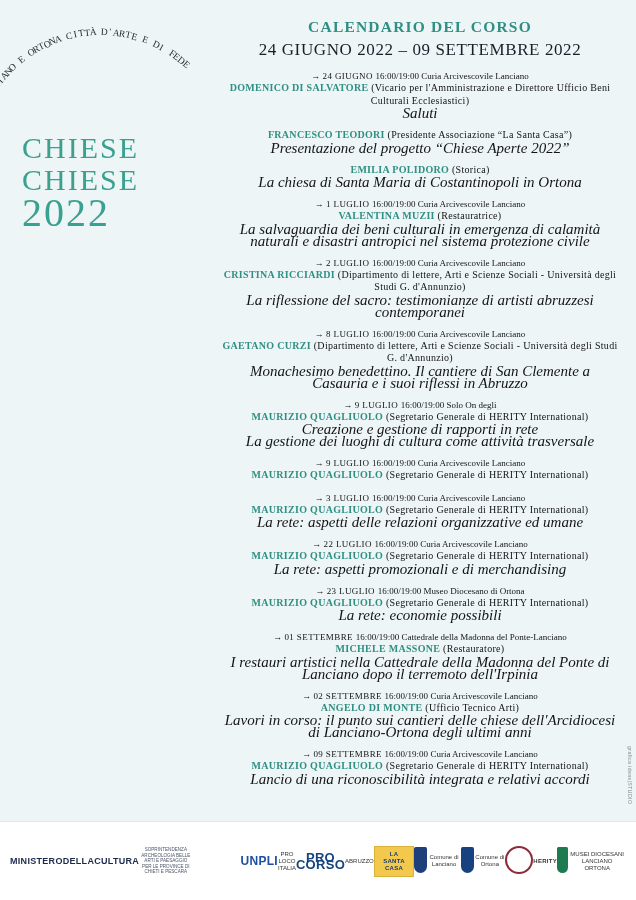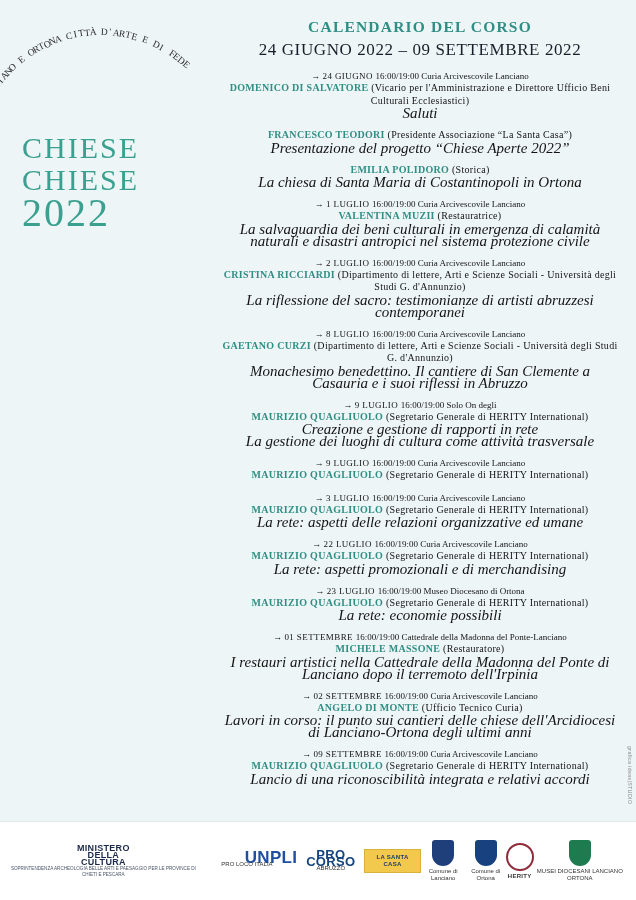--- a/index.html
+++ b/index.html
@@ -70,30 +70,30 @@
   .footer{
     position:absolute;left:0;bottom:0;width:636px;height:78px;
     background:#ffffff;
     border-top:1px solid #e3e9ea;
   }
   .logos{
     display:flex;align-items:center;justify-content:space-around;
     height:100%;padding:0 10px;box-sizing:border-box;
   }
   .logo{
-    display:flex;flex-direction:column;align-items:center;justify-content:center;
+    display:flex;align-items:center;justify-content:center;
     font-family:"Liberation Sans", sans-serif;
     text-align:center;
   }
   .logo .tt{font-size:6px;line-height:7px;color:#333;}
   .logo .mark{font-weight:bold;letter-spacing:0.3px;}
 
   .l-mic .mark{font-size:9px;color:#1b2a4a;}
   .l-mic .sub{font-size:4.6px;color:#4a5568;line-height:5.4px;}
-  .l-unpli .mark{font-size:17px;color:#1f4fa0;margin-left:48px;}
+  .l-unpli .mark{font-size:12px;color:#1f4fa0;margin-left:48px;}
   .l-proloco .mark{font-size:13px;color:#16447f;}
   .l-yellow{background:#f2c94c;padding:4px 6px;border:1px solid #d9b23c;}
   .l-yellow .mark{font-size:6px;color:#1b3a6b;}
   .crest{
     width:22px;height:26px;background:#1f3f7a;border-radius:3px 3px 11px 11px;
     margin-bottom:2px;
   }
   .crest.green{background:#1e7a4f;}
   .crest.blue2{background:#17427f;}
   .circle{
@@ -221,21 +221,21 @@
           <div class="speaker">MAURIZIO QUAGLIUOLO <span class="role">(Segretario Generale di HERITY International)</span></div>
           <div class="desc">La rete: economie possibili</div>
         </div>
         <div class="ev">
           <div class="line1"><span class="arrow">→ </span><span class="dt">01 SETTEMBRE  </span><span>16:00/19:00 </span><span>Cattedrale della Madonna del Ponte-Lanciano</span></div>
           <div class="speaker">MICHELE MASSONE <span class="role">(Restauratore)</span></div>
           <div class="desc">I restauri artistici nella Cattedrale della Madonna del Ponte di Lanciano dopo il terremoto dell'Irpinia</div>
         </div>
         <div class="ev">
           <div class="line1"><span class="arrow">→ </span><span class="dt">02 SETTEMBRE  </span><span>16:00/19:00 </span><span>Curia Arcivescovile Lanciano</span></div>
-          <div class="speaker">ANGELO DI MONTE <span class="role">(Ufficio Tecnico Curia)</span></div>
+          <div class="speaker">ANGELO DI MONTE <span class="role">(Ufficio Tecnico Arti)</span></div>
           <div class="desc">Lavori in corso: il punto sui cantieri delle chiese dell'Arcidiocesi di Lanciano-Ortona degli ultimi anni</div>
         </div>
         <div class="ev">
           <div class="line1"><span class="arrow">→ </span><span class="dt">09 SETTEMBRE  </span><span>16:00/19:00 </span><span>Curia Arcivescovile Lanciano</span></div>
           <div class="speaker">MAURIZIO QUAGLIUOLO <span class="role">(Segretario Generale di HERITY International)</span></div>
           <div class="desc">Lancio di una riconoscibilità integrata e relativi accordi</div>
         </div>
       </div>
   </div>
 

